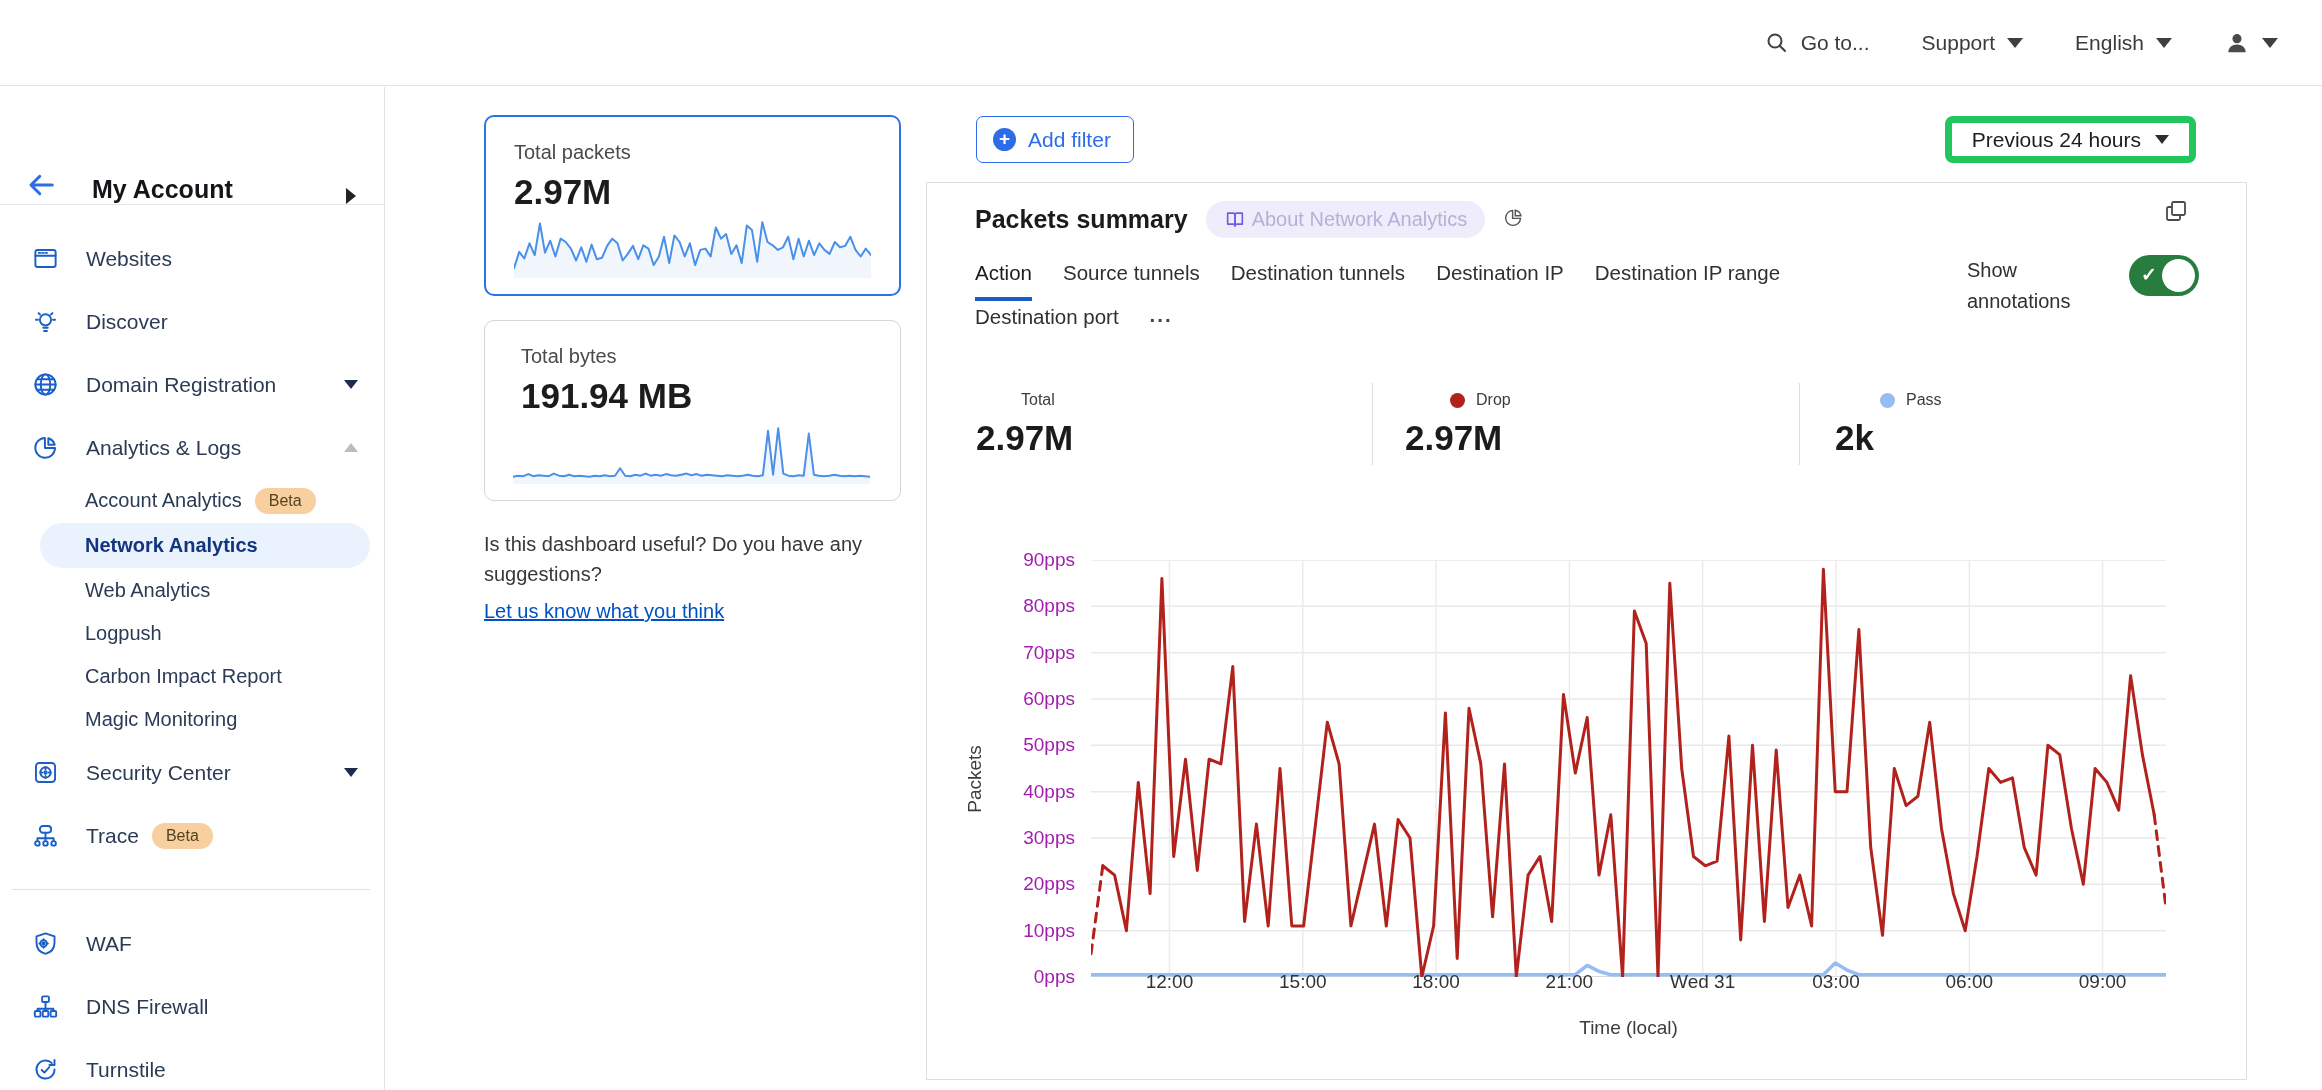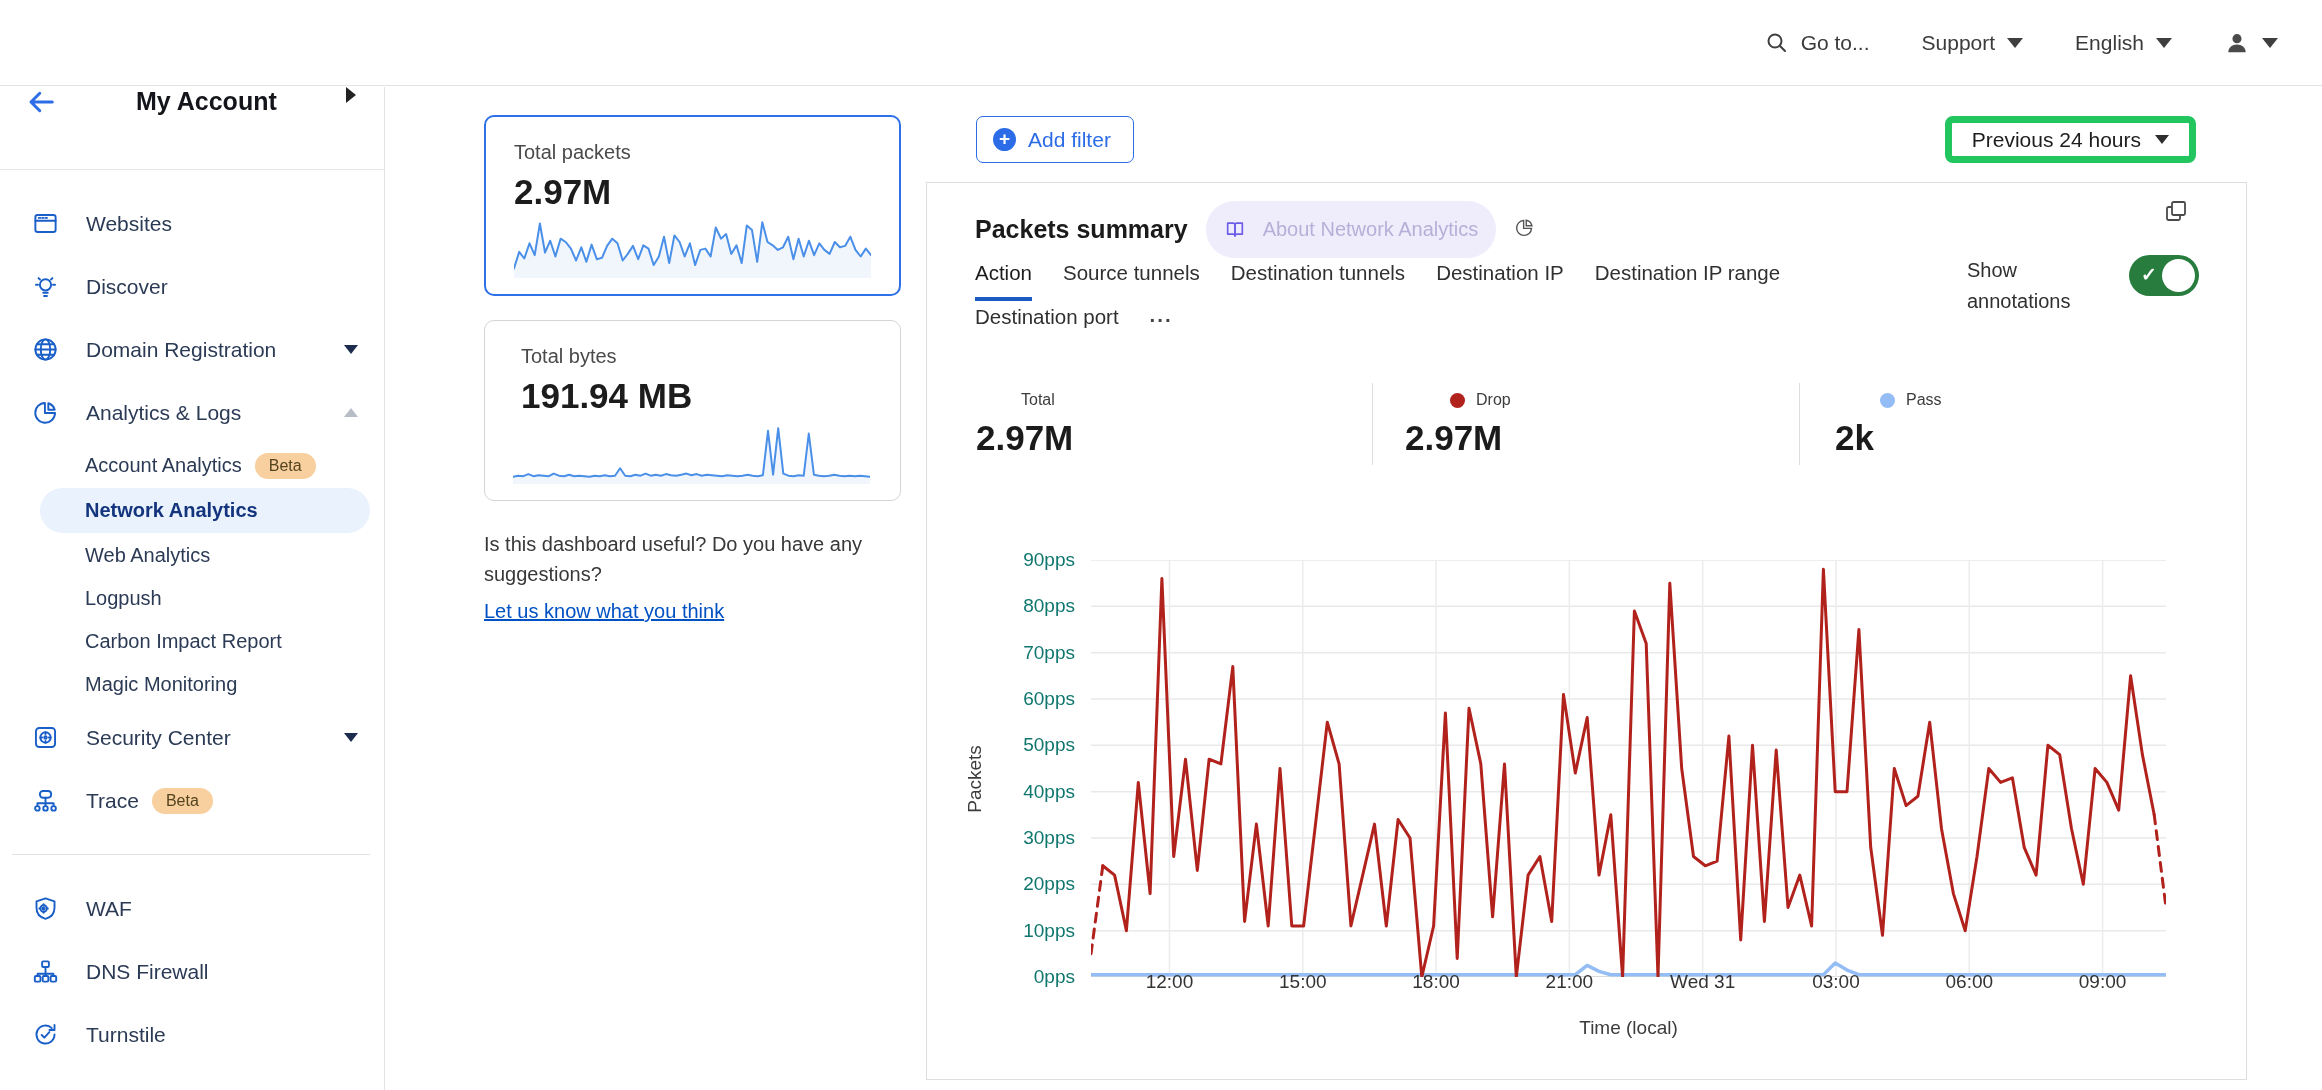--- a/index.html
+++ b/index.html
@@ -19,22 +19,22 @@
   .topnav-item { display:flex; align-items:center; gap:12px; cursor:pointer; }
   .caret-down { width:0; height:0; border-left:8px solid transparent; border-right:8px solid transparent;
     border-top:10px solid #3f3f3f; display:inline-block; }
   .caret-up { width:0; height:0; border-left:8px solid transparent; border-right:8px solid transparent;
     border-bottom:10px solid #3f3f3f; display:inline-block; }
   .caret-right { width:0; height:0; border-top:8px solid transparent; border-bottom:8px solid transparent;
     border-left:10px solid #222; display:inline-block; }
   
   .sidebar { position:absolute; top:87px; left:0; width:385px; height:1003px; background:#fff;
     border-right:1px solid #e3e3e3; overflow:hidden; }
-  .account-row { height:83px; border-bottom:1px solid #e6e6e6; display:flex; align-items:flex-start;
-    padding:0 28px 0 26px;gap:44px; }
+  .account-row { height:118px; border-bottom:1px solid #e6e6e6; display:flex; align-items:flex-end;
+    padding:0 28px 0 26px; }
   .account-title { font-size:25px; font-weight:bold; color:#14151a; margin-left:36px; }
   .account-row .caret-right { margin-left:auto; }
   .back-arrow svg { width:30px; height:30px; stroke:#2c6ce6; fill:none; stroke-width:2.4;
     stroke-linecap:round; stroke-linejoin:round; }
   .nav-list { padding-top:22px; }
   .nav-item { display:flex; align-items:center; height:63px; padding:0 26px 0 32px;
     font-size:21px; color:#2b3a55; cursor:pointer; }
   .nav-icon { width:27px; height:27px; color:#1a5fc8; margin-right:27px; flex:none; display:flex; }
   .nav-icon svg { width:27px; height:27px; fill:none; stroke:currentColor; stroke-width:1.7;
     stroke-linecap:round; stroke-linejoin:round; }
@@ -71,22 +71,22 @@
     line-height:0; padding-bottom:2px; }
   .time-range { position:absolute; right:126px; top:29px; height:47px; padding:0 20px;
     border:7px solid #22c55e; border-radius:8px; background:#fff; font-size:21px; color:#1d1d1d;
     display:flex; align-items:center; gap:14px; cursor:pointer; }
   .time-range .caret-down { border-left-width:7px; border-right-width:7px; border-top-width:9px;
     border-top-color:#2e2e2e; }
   .panel { position:absolute; left:1px; right:75px; top:95px; bottom:10px;
     border:1px solid #dedede; background:#fff; }
   .panel-header { position:absolute; left:48px; top:18px; display:flex; align-items:center; gap:18px; }
   .panel-title { font-size:25px; font-weight:bold; color:#1b1b1b; }
-  .about-badge { background:#efecfb; border-radius:999px; padding:17px 18px; display:flex;
-    align-items:flex-end; gap:17px; font-size:20px; color:#b6b0d8; cursor:pointer; }
+  .about-badge { background:#efecfb; border-radius:999px; padding:7px 18px; display:flex;
+    align-items:flex-end; gap:6px; font-size:20px; color:#b6b0d8; cursor:pointer; }
   .about-badge svg { width:22px; height:22px; stroke:#6c5ce7; fill:none; stroke-width:1.8;
     stroke-linecap:round; stroke-linejoin:round; }
   .pie-mini svg { width:21px; height:21px; stroke:#555; fill:none; stroke-width:1.6; }
   .expand-btn { position:absolute; right:58px; top:16px; cursor:pointer; }
   .expand-btn svg { width:24px; height:24px; stroke:#4a4a4a; fill:none; stroke-width:1.8;
     stroke-linejoin:round; }
   .tabs-row1 { position:absolute; left:48px; top:78px; display:flex; gap:31px; }
   .tabs-row2 { position:absolute; left:48px; top:120px; display:flex; gap:31px; align-items:center; }
   .tab { font-size:20.5px; color:#303030; padding-bottom:12px; cursor:pointer; white-space:nowrap; }
   .tab.active { border-bottom:4px solid #1b5cc4; color:#1b1b1b; }
@@ -100,21 +100,21 @@
   .toggle .check { position:absolute; left:12px; top:8px; color:#fff; font-size:19px; font-weight:bold; }
   .stats-row { position:absolute; left:0; top:200px; width:100%; height:90px; }
   .stat-block { position:absolute; top:8px; }
   .stat-label { font-size:16px; color:#3c3c3c; display:flex; align-items:center; gap:11px;margin-left:45px; }
   .stat-dot { width:15px; height:15px; border-radius:50%; display:inline-block; }
   .stat-value { font-size:35px; font-weight:bold; color:#1b1b1b; margin-top:9px; }
   .stat-divider { position:absolute; top:0; width:1px; height:82px; background:#ddd; }
   
   .chart-area { position:absolute; left:164px; top:377px; width:1075px; height:417px; }
   .y-labels { position:absolute; left:56px; top:377px; width:100px; height:417px; }
-  .y-label { position:absolute; right:8px; font-size:19px; color:#0f766e; transform:translateY(-50%);margin-left:28px; }
+  .y-label { position:absolute; right:8px; font-size:19px; color:#a21caf; transform:translateY(-50%);margin-left:28px; }
   .x-labels { position:absolute; left:164px; top:788px; width:1075px; height:26px; }
   .x-label { position:absolute; font-size:19px; color:#333; transform:translateX(-50%); white-space:nowrap; }
   .ylabel-title { position:absolute; left:8px; top:585px; font-size:19px; color:#3c3c3c;
     transform:rotate(-90deg); transform-origin:center; width:80px; text-align:center; }
   .xlabel-title { position:absolute; left:164px; top:834px; width:1075px; text-align:center;
     font-size:19px; color:#3c3c3c; }
 </style>
 </head>
 <body>
 

